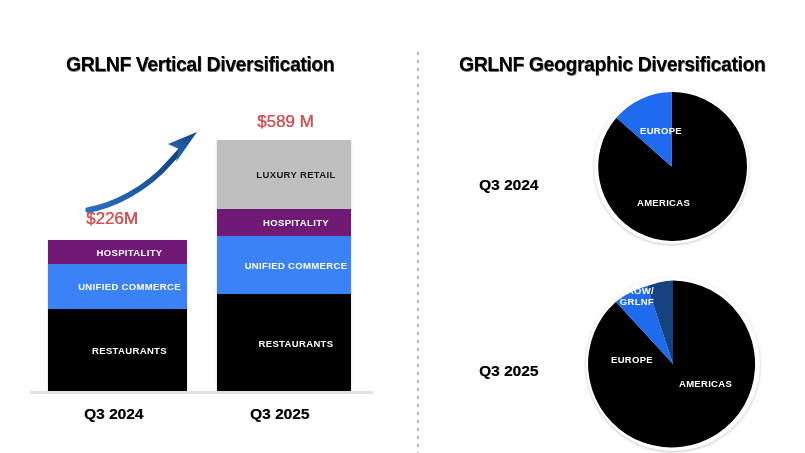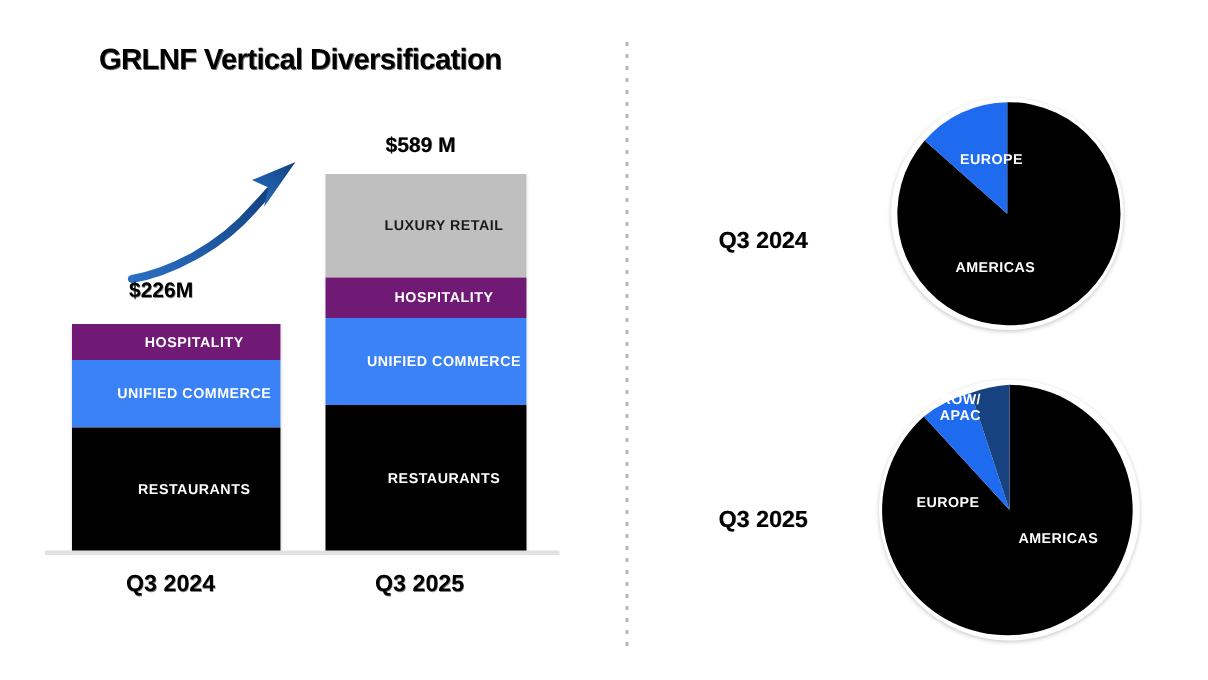--- a/index.html
+++ b/index.html
@@ -12,20 +12,21 @@
     height: 453px;
     position: relative;
     overflow: hidden;
     font-family: "Liberation Sans", sans-serif;
     color: #000000;
   }
   .slide {
     position: absolute;
     inset: 0;
     background: #ffffff;
+    margin-top: 24px;
   }
 
   
   .divider {
     position: absolute;
     left: 417px;
     top: 28px;
     width: 2px;
     height: 404px;
     background-image: linear-gradient(to bottom, #b8b8b8 0 3px, rgba(255,255,255,0) 3px 8px);
@@ -78,23 +79,23 @@
   .seg-label { pointer-events: none; }
 
   .seg.luxury      { background: #bfbfbf; color: #1a1a1a; }
   .seg.hospitality { background: #701a75; color: #ffffff; }
   .seg.unified     { background: #3b82f6; color: #ffffff; }
   .seg.restaurants { background: #000000; color: #ffffff; }
 
   
   .value-label {
     position: absolute;
-    font-weight: bold;
-    font-size: 14px;
-    color: #000000;
+    font-weight: normal;
+    font-size: 17px;
+    color: #ef4444;
     white-space: nowrap;
     text-shadow: 0.4px 0.4px 0 rgba(0,0,0,0.5);
   }
   #value-2024 { left: 86px;  top: 185px; }
   #value-2025 { left: 257px; top: 88px; }
 
   
   .cat-label {
     position: absolute;
     font-weight: bold;
@@ -202,20 +203,21 @@
     <div class="seg restaurants" style="top:154px; height:98px;">
       <span class="seg-label">RESTAURANTS</span>
     </div>
   </div>
 
   <div class="bar-baseline"></div>
 
   <div class="cat-label" id="cat-2024">Q3 2024</div>
   <div class="cat-label" id="cat-2025">Q3 2025</div>
 
+  <div class="panel-title" id="title-right">GRLNF Geographic Diversification</div>
 
   <div class="pie-row-label" id="pie-label-2024">Q3 2024</div>
   <div class="pie-row-label" id="pie-label-2025">Q3 2025</div>
 
   <div class="pie" id="pie-2024">
     <svg viewBox="0 0 100 100">
 
       <path d="M50 50 L50 2 A48 48 0 1 1 14.5 18.5 Z" fill="#000000"></path>
 
       <path d="M50 50 L14.5 18.5 A48 48 0 0 1 50 2 Z" fill="#1f6bf0"></path>
@@ -229,18 +231,18 @@
 
       <path d="M50 50 L50 2 A48 48 0 1 1 17.2 14.2 Z" fill="#000000"></path>
 
       <path d="M50 50 L17.2 14.2 A48 48 0 0 1 35.2 5.2 Z" fill="#1f6bf0"></path>
 
       <path d="M50 50 L35.2 5.2 A48 48 0 0 1 50 2 Z" fill="#16437f"></path>
     </svg>
   </div>
   <div class="pie-slice-label" id="p25-row">
     <span>ROW/</span><br>
-    <span>APAC</span>
+    <span>GRLNF</span>
   </div>
   <div class="pie-slice-label" id="p25-europe">EUROPE</div>
   <div class="pie-slice-label" id="p25-americas">AMERICAS</div>
 
 </div>
 
 </body></html>

